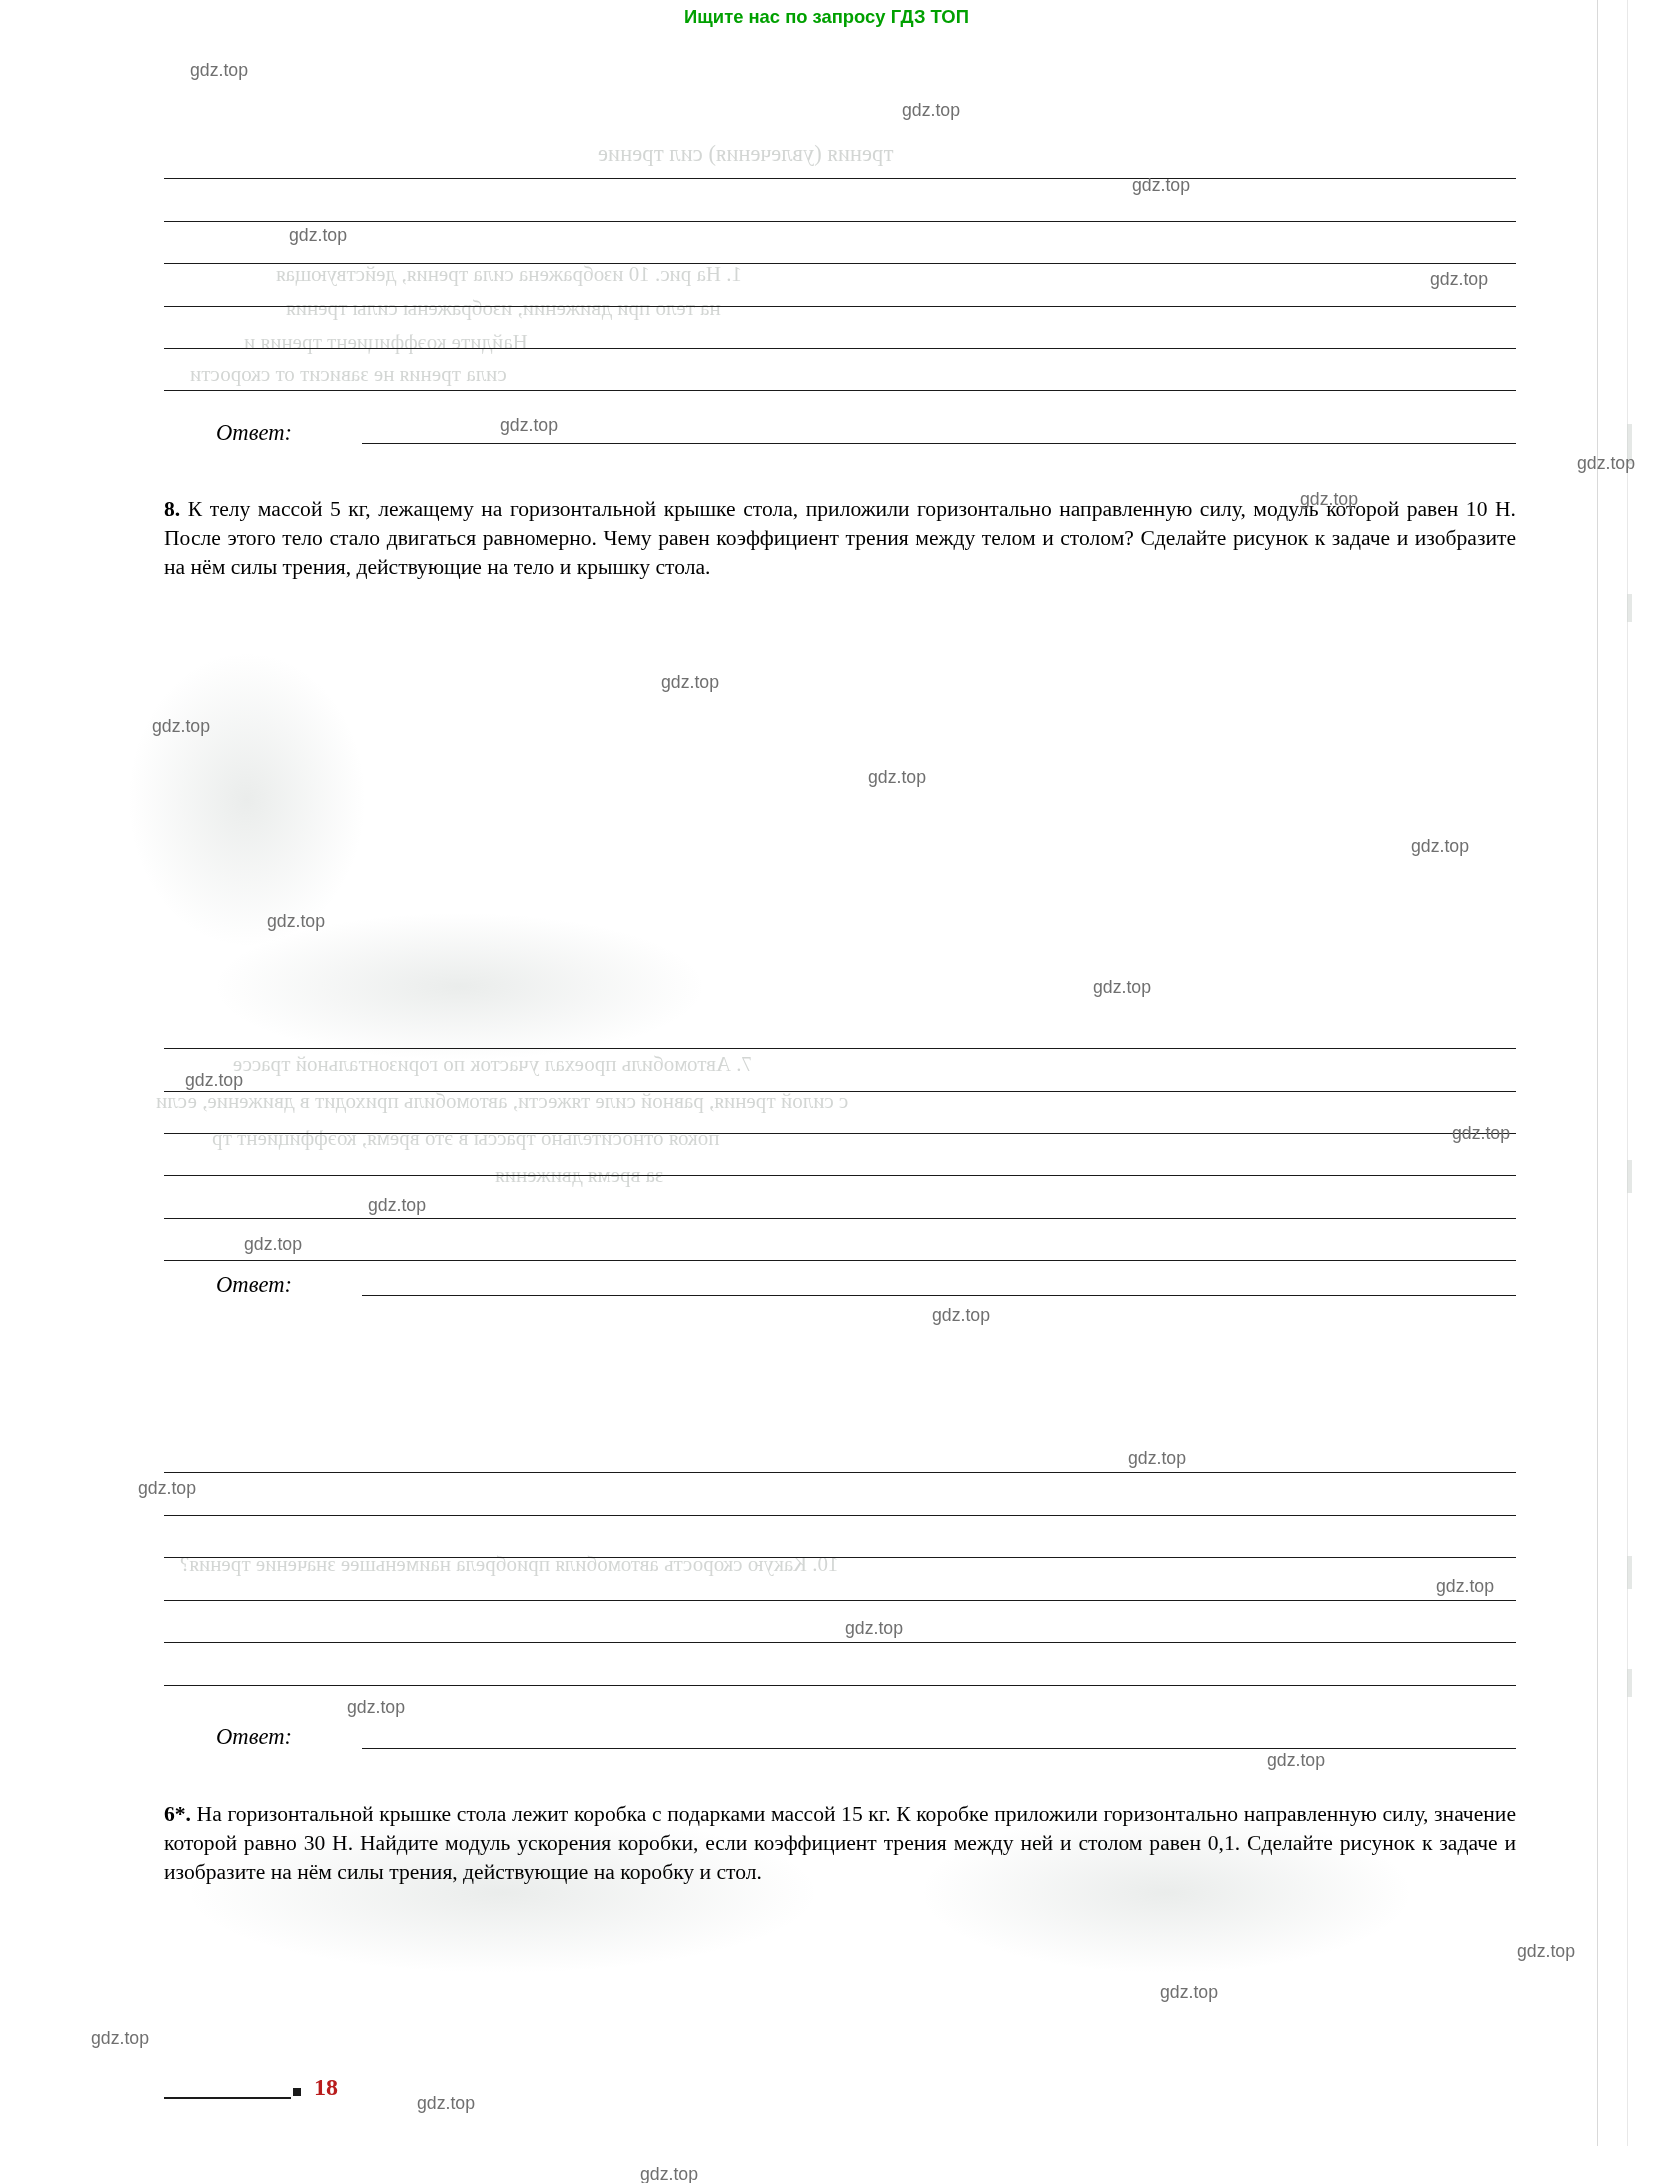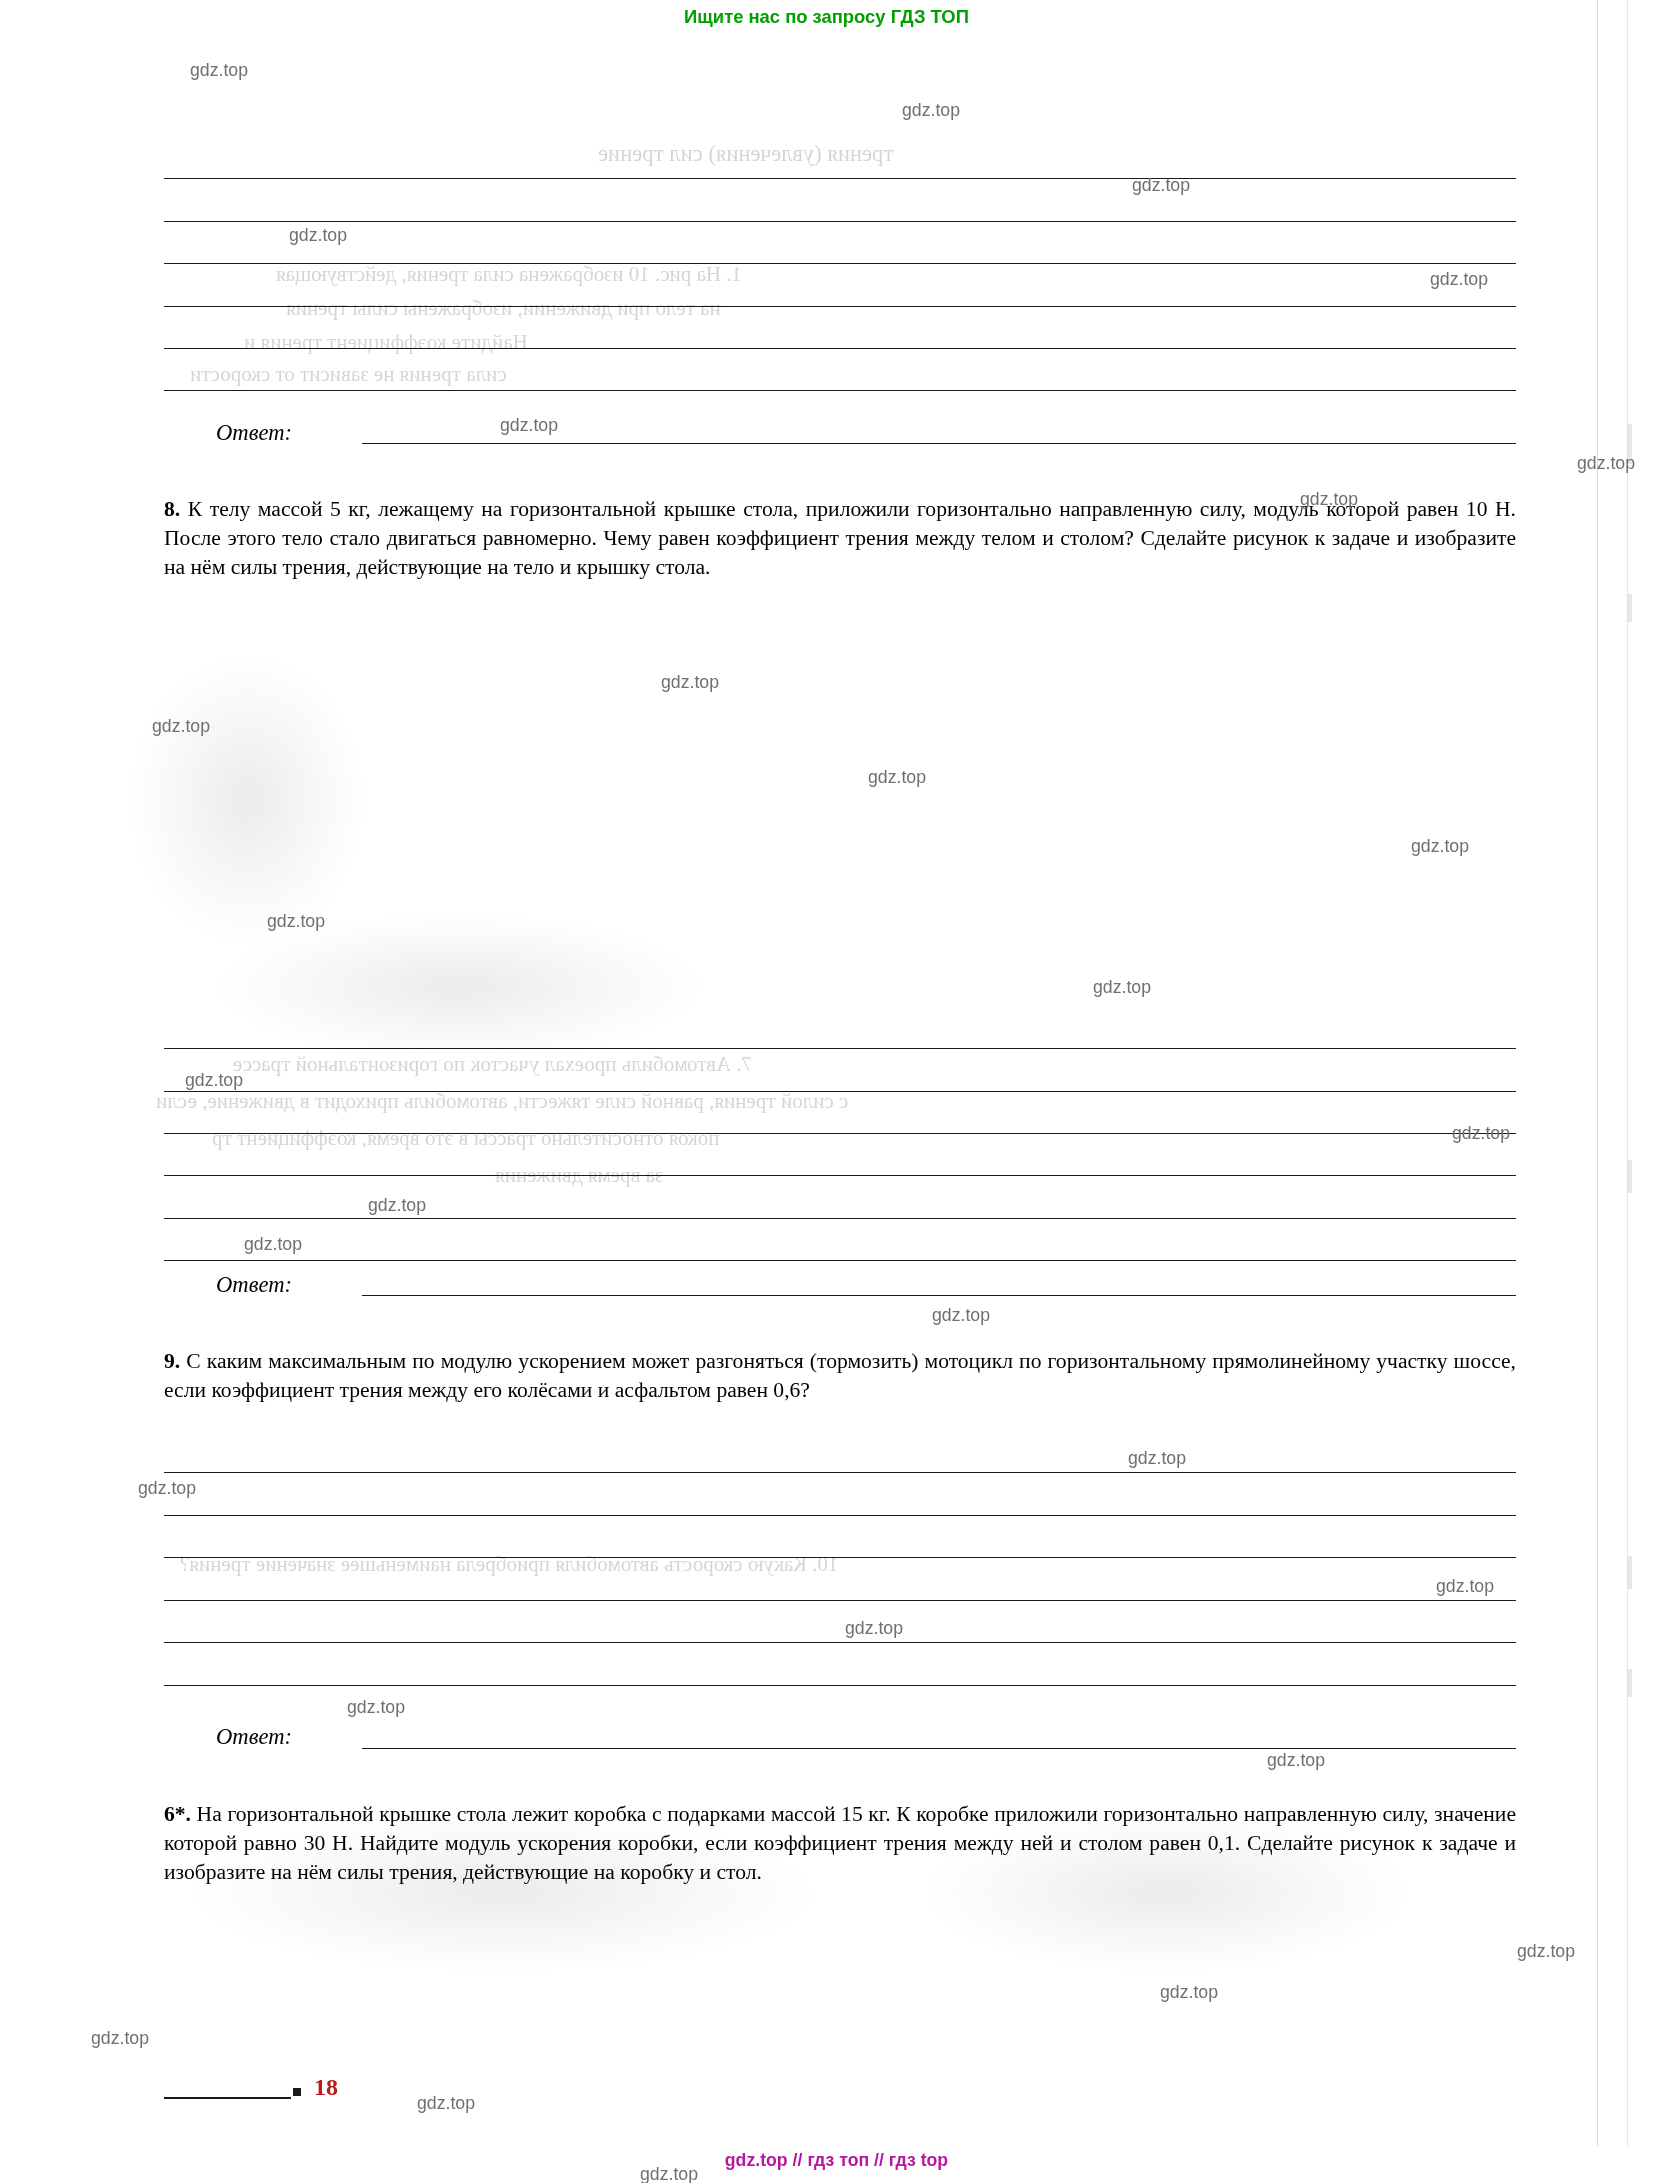--- a/index.html
+++ b/index.html
@@ -197,24 +197,20 @@
   <div class="rule" style="top:1048px;left:164px;width:1352px;"></div>
   <div class="rule" style="top:1091px;left:164px;width:1352px;"></div>
   <div class="rule" style="top:1133px;left:164px;width:1352px;"></div>
   <div class="rule" style="top:1175px;left:164px;width:1352px;"></div>
   <div class="rule" style="top:1218px;left:164px;width:1352px;"></div>
   <div class="rule" style="top:1260px;left:164px;width:1352px;"></div>
 
   <div class="answer-label" style="top:1272px;left:216px;">Ответ:</div>
   <div class="rule" style="top:1295px;left:362px;width:1154px;"></div>
 
-  <div class="para" style="top:1347px;left:164px;width:1352px;">
-    <b>9.</b>
-    <span>С каким максимальным по модулю ускорением может разгоняться (тормозить) мотоцикл по горизонтальному прямолинейному участку шоссе, если коэффициент трения между его колёсами и асфальтом равен 0,6?</span>
-  </div>
 
   <div class="rule" style="top:1472px;left:164px;width:1352px;"></div>
   <div class="rule" style="top:1515px;left:164px;width:1352px;"></div>
   <div class="rule" style="top:1557px;left:164px;width:1352px;"></div>
   <div class="rule" style="top:1600px;left:164px;width:1352px;"></div>
   <div class="rule" style="top:1642px;left:164px;width:1352px;"></div>
   <div class="rule" style="top:1685px;left:164px;width:1352px;"></div>
 
   <div class="answer-label" style="top:1724px;left:216px;">Ответ:</div>
   <div class="rule" style="top:1748px;left:362px;width:1154px;"></div>
@@ -254,22 +250,15 @@
       <div class="wm" style="left: 845px; top: 1618px;">gdz.top</div>
       <div class="wm" style="left: 347px; top: 1697px;">gdz.top</div>
       <div class="wm" style="left: 1267px; top: 1750px;">gdz.top</div>
       <div class="wm" style="left: 1517px; top: 1941px;">gdz.top</div>
       <div class="wm" style="left: 1160px; top: 1982px;">gdz.top</div>
       <div class="wm" style="left: 91px; top: 2028px;">gdz.top</div>
       <div class="wm" style="left: 417px; top: 2093px;">gdz.top</div>
       <div class="wm" style="left: 640px; top: 2164px;">gdz.top</div>
     </div>
 
-  <div class="bottom-links">
-    <span>gdz.top</span>
-    <span class="sep">//</span>
-    <span>гдз топ</span>
-    <span class="sep">//</span>
-    <span>гдз top</span>
-  </div>
 
 </div>
 
 
 </body></html>

